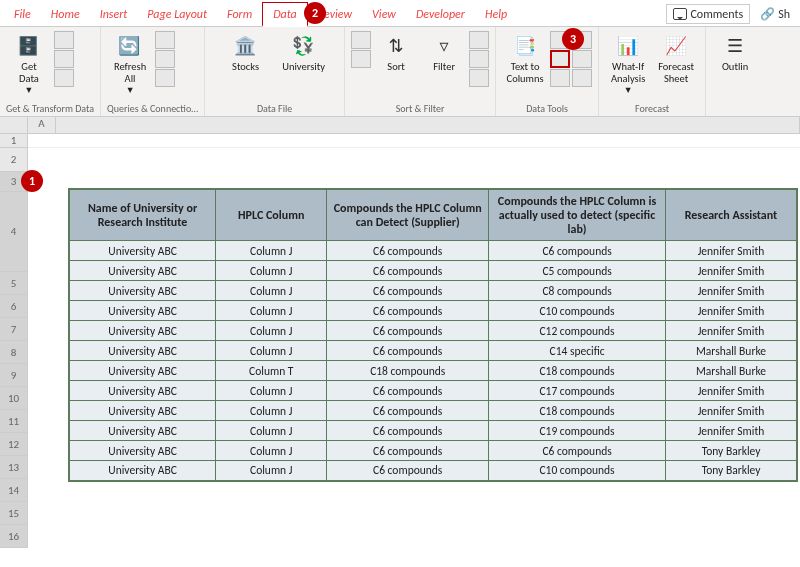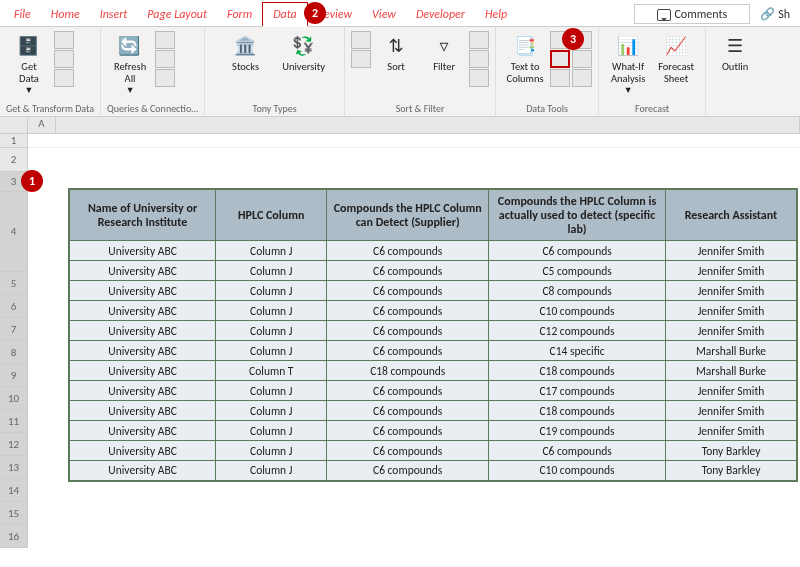--- a/index.html
+++ b/index.html
@@ -2,21 +2,21 @@
 <html><head>
 <meta charset="utf-8">
 <style>
 * { box-sizing: border-box; margin: 0; padding: 0; }
 body { font-family: "Segoe UI", Calibri, Arial, sans-serif; font-size: 12px; background: #fff; color: #222; width: 800px; height: 567px; overflow: hidden; }
 
 
 .tabs { display: flex; align-items: center; padding: 2px 4px 0; border-bottom: 1px solid #ccc; background: #fff; }
 .tab { padding: 4px 10px; cursor: pointer; color: #ef4444; position: relative; font-style: italic; }
 .tab.active { border: 1.5px solid #c00000; border-bottom: 2px solid #fff; background: #fff; z-index: 2; margin-bottom: -1px; }
-.right-btn { margin-left: auto; display: flex; align-items: flex-end; gap: 3px; border: 1px solid #ccc; padding: 2px 22px; color: #333; }
+.right-btn { margin-left: auto; display: flex; align-items: center; gap: 3px; border: 1px solid #ccc; padding: 2px 6px; color: #333; }
 .share-btn { display: flex; align-items: center; gap: 3px; padding: 2px 6px; color: #333; margin-left: 4px; }
 
 
 .ribbon { display: flex; background: #f3f2f1; border-bottom: 1px solid #ccc; height: 90px; }
 .group { display: flex; flex-direction: column; border-right: 1px solid #e1dfdd; padding: 4px 6px 1px; }
 .group-body { flex: 1; display: flex; align-items: flex-start; gap: 2px; }
 .group-label { text-align: center; font-size: 10px; color: #666; padding-top: 1px; }
 .big-btn { display: flex; flex-direction: column; align-items: center; width: 46px; padding: 2px; cursor: pointer; text-align: center; line-height: 1.1; font-size: 10.5px; }
 .small-col { display: flex; flex-direction: column; gap: 1px; }
 .small-btn { width: 20px; height: 18px; background: #e8e8e8; border: 1px solid #bbb; cursor: pointer; }
@@ -112,21 +112,21 @@
     <div class="group-body" style="justify-content:center;gap:12px">
       <div class="big-btn">
         <div class="svg-ico">🏛️</div>
         <span>Stocks</span>
       </div>
       <div class="big-btn">
         <div class="svg-ico">💱</div>
         <span>University</span>
       </div>
     </div>
-    <div class="group-label">Tony Types</div>
+    <div class="group-label">Data File</div>
   </div>
 
   <div class="group">
     <div class="group-body">
       <div class="small-col">
         <div class="small-btn"></div>
         <div class="small-btn"></div>
       </div>
       <div class="big-btn">
         <div class="svg-ico">⇅</div>

